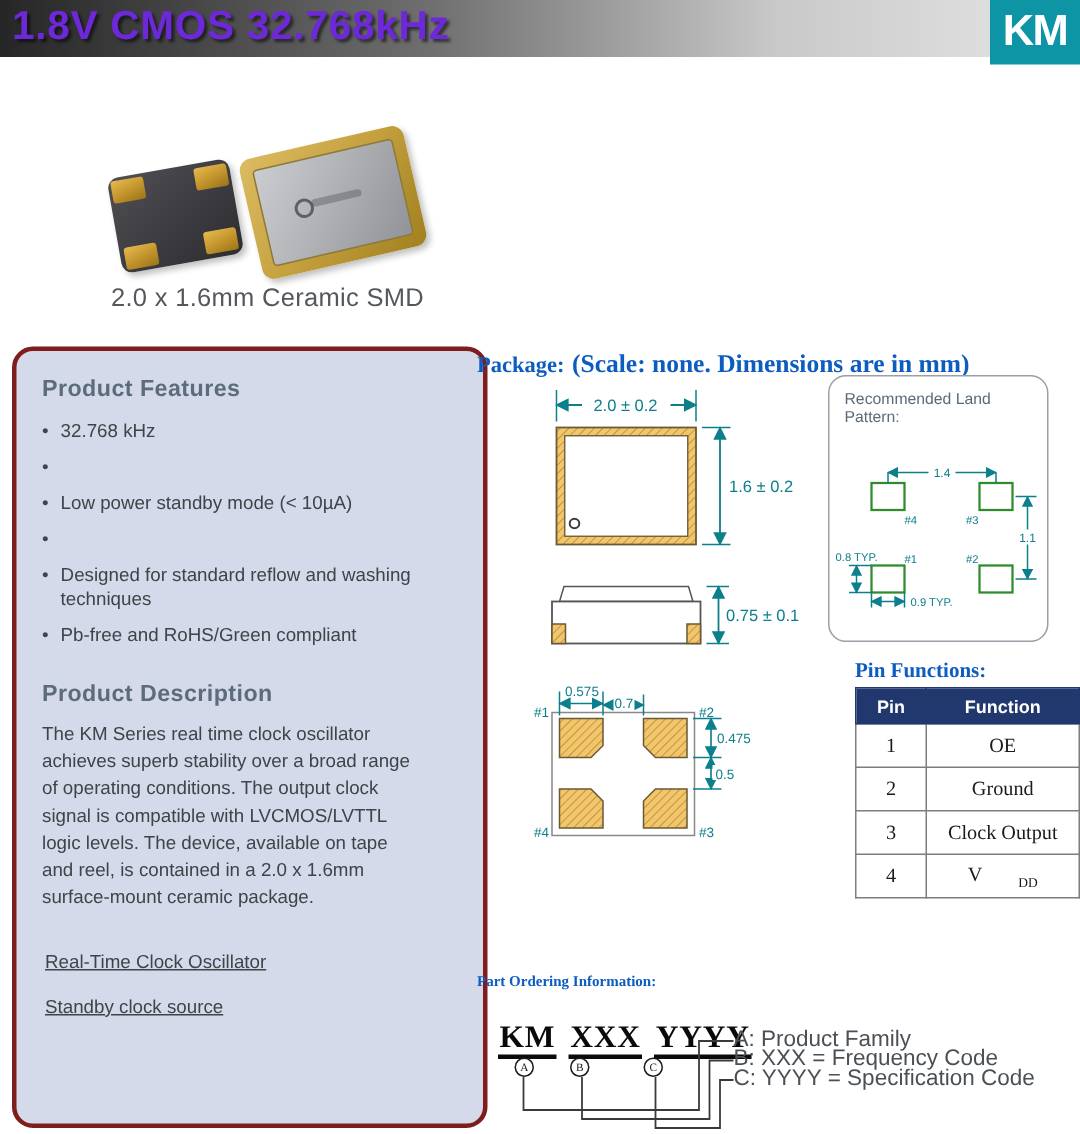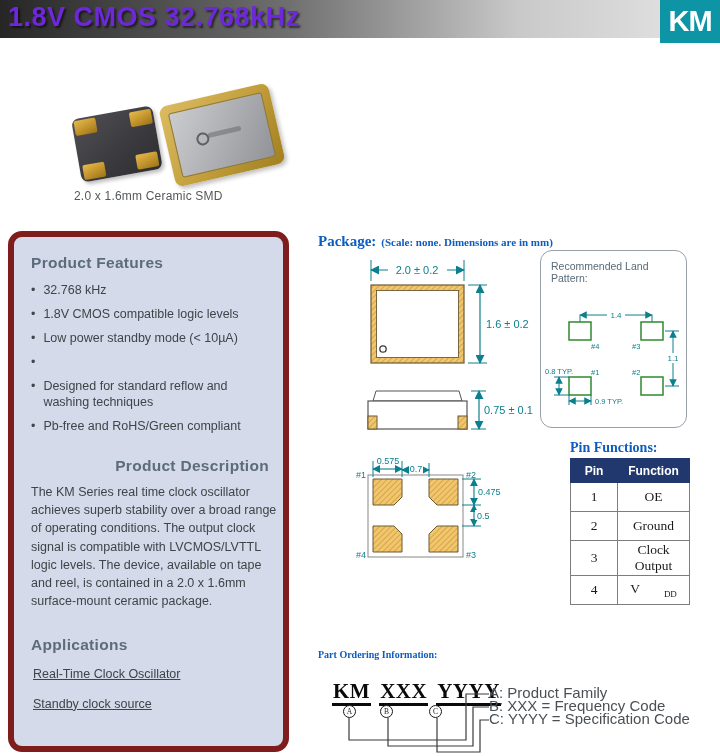--- a/index.html
+++ b/index.html
@@ -27,51 +27,51 @@
   .chip-top{left:166px;top:94px;width:112px;height:82px;border-radius:8px;
     background:linear-gradient(135deg,#dcbc62 0%,#c4a03e 50%,#a2801f 100%);
     transform:rotate(-13deg);box-shadow:2px 3px 4px rgba(0,0,0,.25);}
   .chip-top .lid{position:absolute;left:8px;top:8px;right:8px;bottom:8px;border-radius:3px;
     border:1px solid #8a7a40;
     background:linear-gradient(125deg,#cbccd0 0%,#b2b3b7 45%,#929398 100%);}
   .chip-top .logo-ring{position:absolute;left:30px;top:34px;width:9px;height:9px;
     border:2px solid #5f6064;border-radius:50%;}
   .chip-top .logo-streak{position:absolute;left:42px;top:36px;width:34px;height:5px;
     background:rgba(90,92,96,.45);border-radius:3px;}
-  .photo-caption{left:74px;top:189px;font-size:12px;color:#54585c;letter-spacing:.2px;}
-
-  
-  .left-panel{left:8px;top:231px;width:281px;height:521px;background:#d4dae9;
-    border:6px solid #7f1d1d;border-radius:14px;box-sizing:border-box;
+  .photo-caption{left:74px;top:189px;font-size:17px;color:#54585c;letter-spacing:.2px;}
+
+  
+  .left-panel{left:8px;top:231px;width:317px;height:521px;background:#d4dae9;
+    border:3px solid #7f1d1d;border-radius:14px;box-sizing:border-box;
     padding:17px 14px 0 17px;}
   .panel-h{font-size:15.5px;font-weight:bold;color:#5c6c7b;letter-spacing:.3px;}
   .features-h{margin:0 0 10px 0;}
   .features-list{list-style:none;margin:0 0 22px 0;padding:0;}
   .features-list li{display:flex;gap:8px;margin-bottom:7px;font-size:12.5px;
     line-height:1.35;color:#3f4449;}
   .features-list .bullet{flex:0 0 auto;}
-  .desc-h{margin:0 0 8px 0;text-align:right;}
+  .desc-h{margin:0 0 8px 0;}
   .desc-body{margin:0 0 26px 0;font-size:12.5px;line-height:1.45;color:#3f4449;width:247px;}
   .apps-h{margin:0 0 9px 0;}
   .app-item{font-size:12.5px;color:#3f4449;margin:12px 0 8px 2px;line-height:1.4;text-decoration:underline;}
 
   
   .blue-h{font-family:"Liberation Serif",serif;font-weight:bold;color:#0d5dc1;}
   .package-heading{left:318px;top:233px;font-size:15px;}
-  .package-heading .note{font-size:11px;margin-left:5px;}
+  .package-heading .note{font-size:17px;margin-left:5px;}
   .pinfn-title{left:570px;top:440px;font-size:14px;}
   .order-title{left:318px;top:649px;font-size:10px;}
 
   
-  .land-box{left:540px;top:250px;width:147px;height:178px;background:#fff;
+  .land-box{left:552px;top:250px;width:147px;height:178px;background:#fff;
     border:1.5px solid #9aa0a8;border-radius:12px;box-sizing:border-box;}
   .land-title{margin:9px 0 0 10px;font-size:10.5px;color:#5a6a78;}
 
   
-  .pin-table{left:570px;top:458px;width:120px;border-collapse:collapse;
+  .pin-table{left:570px;top:458px;width:150px;border-collapse:collapse;
     font-family:"Liberation Serif",serif;}
   .pin-table th{background:#21386e;color:#fff;font-family:"Liberation Sans",sans-serif;
     font-size:12px;font-weight:bold;height:21px;border:1px solid #21386e;}
   .pin-table td{border:1px solid #7d7d7d;text-align:center;font-size:13.5px;
     color:#1a1a1a;height:26px;background:#fff;}
   .pin-table .col-pin{width:44px;}
   .pin-table sub{font-size:9px;margin-left:24px;}
 
   
   .order-groups{left:332px;top:681px;display:flex;gap:8px;
@@ -113,41 +113,39 @@
 
   <div class="abs left-panel">
     <div class="panel-h features-h">Product Features</div>
     <ul class="features-list">
       <li>
           <span class="bullet">•</span>
           <span>32.768 kHz</span>
         </li>
       <li>
           <span class="bullet">•</span>
-          <span>1.8V CMOS compatible logic levels</span>
         </li>
       <li>
           <span class="bullet">•</span>
           <span>Low power standby mode (&lt; 10µA)</span>
         </li>
       <li>
           <span class="bullet">•</span>
         </li>
       <li>
           <span class="bullet">•</span>
           <span>Designed for standard reflow and washing techniques</span>
         </li>
       <li>
           <span class="bullet">•</span>
           <span>Pb-free and RoHS/Green compliant</span>
         </li>
     </ul>
     <div class="panel-h desc-h">Product Description</div>
     <p class="desc-body">The KM Series real time clock oscillator achieves superb stability over a broad range of operating conditions. The output clock signal is compatible with LVCMOS/LVTTL logic levels.  The device, available on tape and reel, is contained in a 2.0 x 1.6mm surface-mount ceramic package.</p>
-    <div class="panel-h apps-h">Applications</div>
     <div class="app-item">Real-Time Clock Oscillator</div>
     <div class="app-item">Standby clock source</div>
   </div>
 
   <div class="abs blue-h package-heading">
     <span>Package:</span><span class="note">(Scale: none. Dimensions are in mm)</span>
   </div>
 
   <svg width="0" height="0" style="position:absolute">
     <defs>

